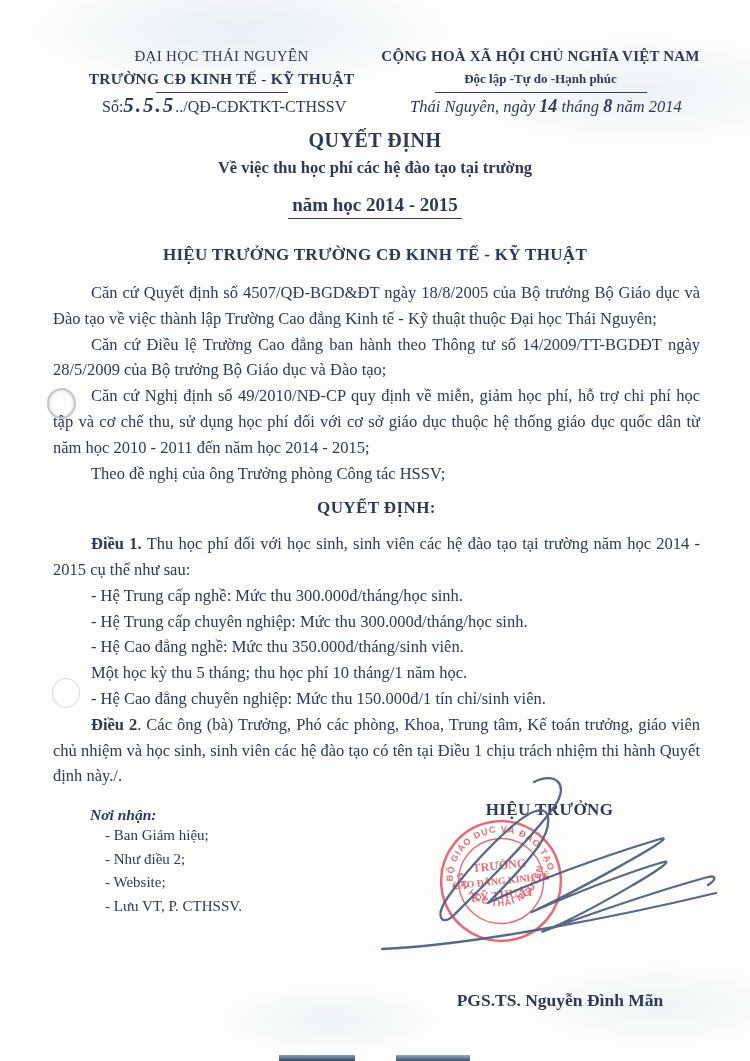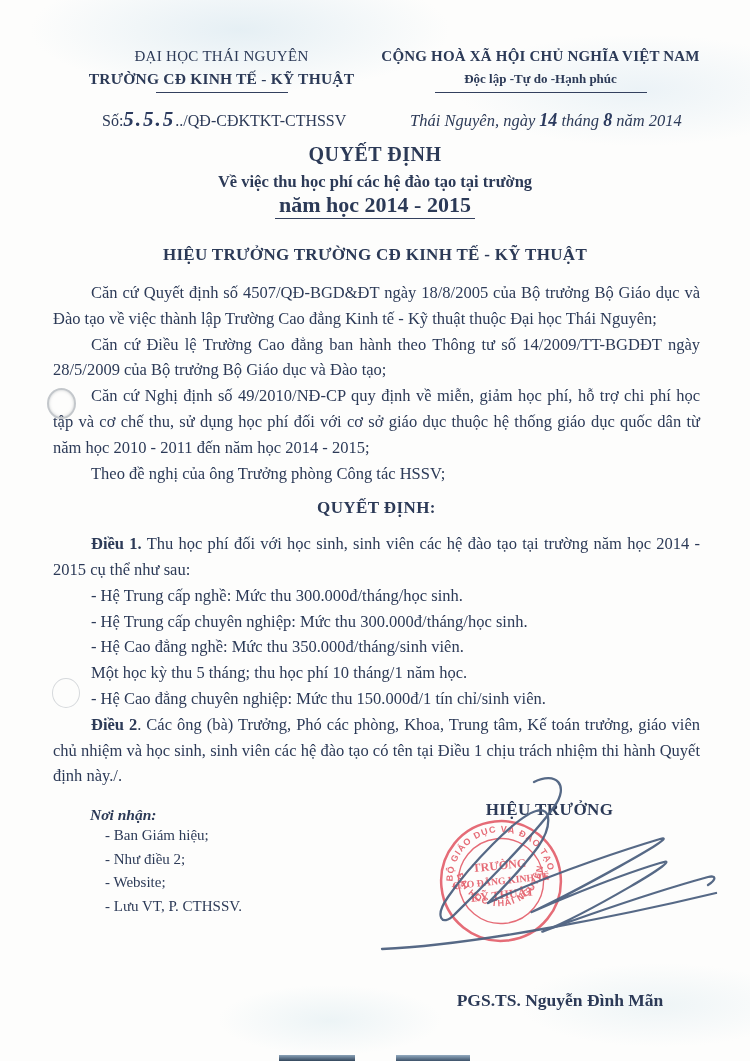--- a/index.html
+++ b/index.html
@@ -20,29 +20,29 @@
   .hdr-col { text-align:center; }
   .hdr-left { width:300px; }
   .hdr-right { width:340px; }
   .h-l1 { font-size:15px; line-height:21px; letter-spacing:.3px; }
   .h-l2 { font-size:15.5px; line-height:23px; font-weight:bold; letter-spacing:.2px; }
   .h-r1 { font-size:15px; line-height:21px; font-weight:bold; letter-spacing:.2px; }
   .h-r2 { font-size:13px; line-height:23px; font-weight:bold; }
   .uline { border-bottom:1.5px solid #33405e; margin:2px auto 0; }
   .ul-left { width:132px; }
   .ul-right { width:212px; }
-  .so-row { display:flex; justify-content:space-between; padding:0 34px 0 102px; margin-top:14px; align-items:baseline; }
+  .so-row { display:flex; justify-content:space-between; padding:0 34px 0 102px; align-items:baseline; }
   .so-left { font-size:16px; }
   .hand { font-style:italic; font-weight:bold; font-size:21px; letter-spacing:2px; color:#2b3a5e; }
   .hand-sm { font-style:italic; font-weight:bold; font-size:18px; color:#2b3a5e; }
   .date-line { font-style:italic; font-size:16.5px; width:340px; text-align:center; }
   .title-blk { text-align:center; margin-top:9px; }
   .t-main { font-size:20px; font-weight:bold; line-height:26px; letter-spacing:.5px; }
   .t-sub1 { font-size:16.5px; font-weight:bold; line-height:25px; margin-top:2px; }
-  .t-sub2 { display:inline-block; font-size:22px; font-weight:bold; line-height:22px; margin-top:0; padding:0 4px 2px; border-bottom:1.5px solid #33405e; }
+  .t-sub2 { display:inline-block; font-size:19px; font-weight:bold; line-height:22px; margin-top:14px; padding:0 4px 2px; border-bottom:1.5px solid #33405e; }
   .issuer { text-align:center; font-size:17px; font-weight:bold; letter-spacing:.3px; margin-top:26px; }
   .body-txt { padding:0 50px 0 53px; margin-top:15px; font-size:16.5px; line-height:25.8px; }
   .para { text-align:justify; text-indent:38px; }
   .decide { text-align:center; font-size:17px; font-weight:bold; letter-spacing:.4px; margin:9px 0 10px; }
   .item { padding-left:38px; }
   b.lead { font-weight:bold; }
   .recips { position:absolute; left:90px; top:806px; }
   .recips-label { font-size:15.5px; font-weight:bold; font-style:italic; }
   .recips .ritem { font-size:15px; line-height:23.5px; margin-left:15px; }
   .recips .ritem:first-of-type { margin-top:3px; }

